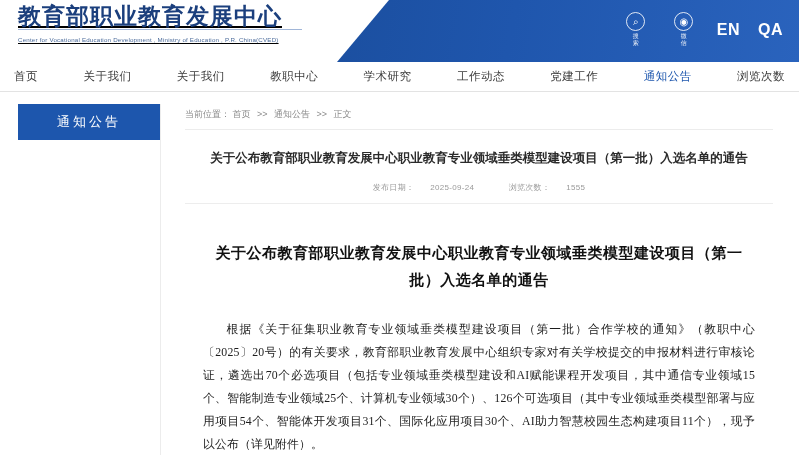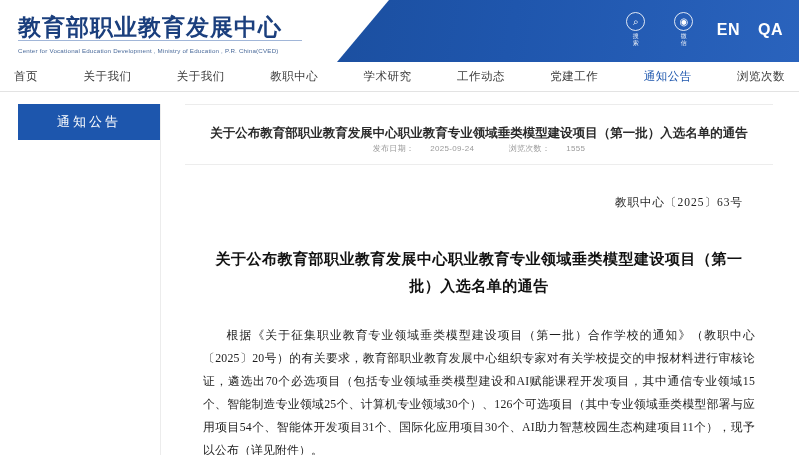--- a/index.html
+++ b/index.html
@@ -23,22 +23,23 @@
     position: absolute;
     top: 0; right: 0;
     width: 462px;
     height: 62px;
     background: linear-gradient(100deg, #1b4fa0 0%, #1f56ad 38%, #2a63bd 100%);
     clip-path: polygon(52px 0, 100% 0, 100% 100%, 0 100%);
   }
   .logo-block {
     position: absolute;
     left: 18px;
-    top: 12px;
+    top: 1px;
     width: 330px;
+    text-decoration: underline;
   }
   .logo-cn {
     font-family: "Liberation Serif", serif;
     font-weight: bold;
     font-size: 23px;
     letter-spacing: 1px;
     color: #1b3f7d;
     white-space: nowrap;
   }
   .logo-en {
@@ -152,20 +153,21 @@
 
   .doc-title {
     text-align: center;
     font-size: 12.5px;
     color: #2b2b2b;
     font-weight: bold;
     line-height: 20px;
     padding: 0 10px;
   }
   .doc-meta {
+    margin-top: 14px;
     text-align: center;
     font-size: 8px;
     color: #9a9a9a;
     letter-spacing: .3px;
   }
   .doc-meta span { margin: 0 8px; }
   .meta-rule {
     margin-top: 10px;
     height: 1px;
     background: #ededed;
@@ -246,31 +248,38 @@
 </div>
 
 <div class="content">
 
   <div class="left-col">
     <div class="section-title">通知公告</div>
   </div>
 
   <div class="right-col">
 
+    <div class="breadcrumb">
+      <span>当前位置：</span>
+      <span class="crumb">首页</span>
+      <span class="sep">&gt;&gt;</span>
+      <span class="crumb">通知公告</span>
+      <span class="sep">&gt;&gt;</span>
+      <span class="crumb">正文</span>
+    </div>
     <div class="breadcrumb-rule"></div>
 
     <div class="doc-title">关于公布教育部职业教育发展中心职业教育专业领域垂类模型建设项目（第一批）入选名单的通告</div>
 
     <div class="doc-meta">
       <span><span>发布日期：</span><span>2025-09-24</span></span>
       <span><span>浏览次数：</span><span>1555</span></span>
     </div>
     <div class="meta-rule"></div>
 
     <div class="article">
-      <div class="doc-number">教职中心〔2025〕63号</div>
       <div class="article-heading">关于公布教育部职业教育发展中心职业教育专业领域垂类模型建设项目（第一批）入选名单的通告</div>
       <div class="article-para">根据《关于征集职业教育专业领域垂类模型建设项目（第一批）合作学校的通知》（教职中心〔2025〕20号）的有关要求，教育部职业教育发展中心组织专家对有关学校提交的申报材料进行审核论证，遴选出70个必选项目（包括专业领域垂类模型建设和AI赋能课程开发项目，其中通信专业领域15个、智能制造专业领域25个、计算机专业领域30个）、126个可选项目（其中专业领域垂类模型部署与应用项目54个、智能体开发项目31个、国际化应用项目30个、AI助力智慧校园生态构建项目11个），现予以公布（详见附件）。</div>
 
     </div>
 
   </div>
 </div>
 
 </body></html>

